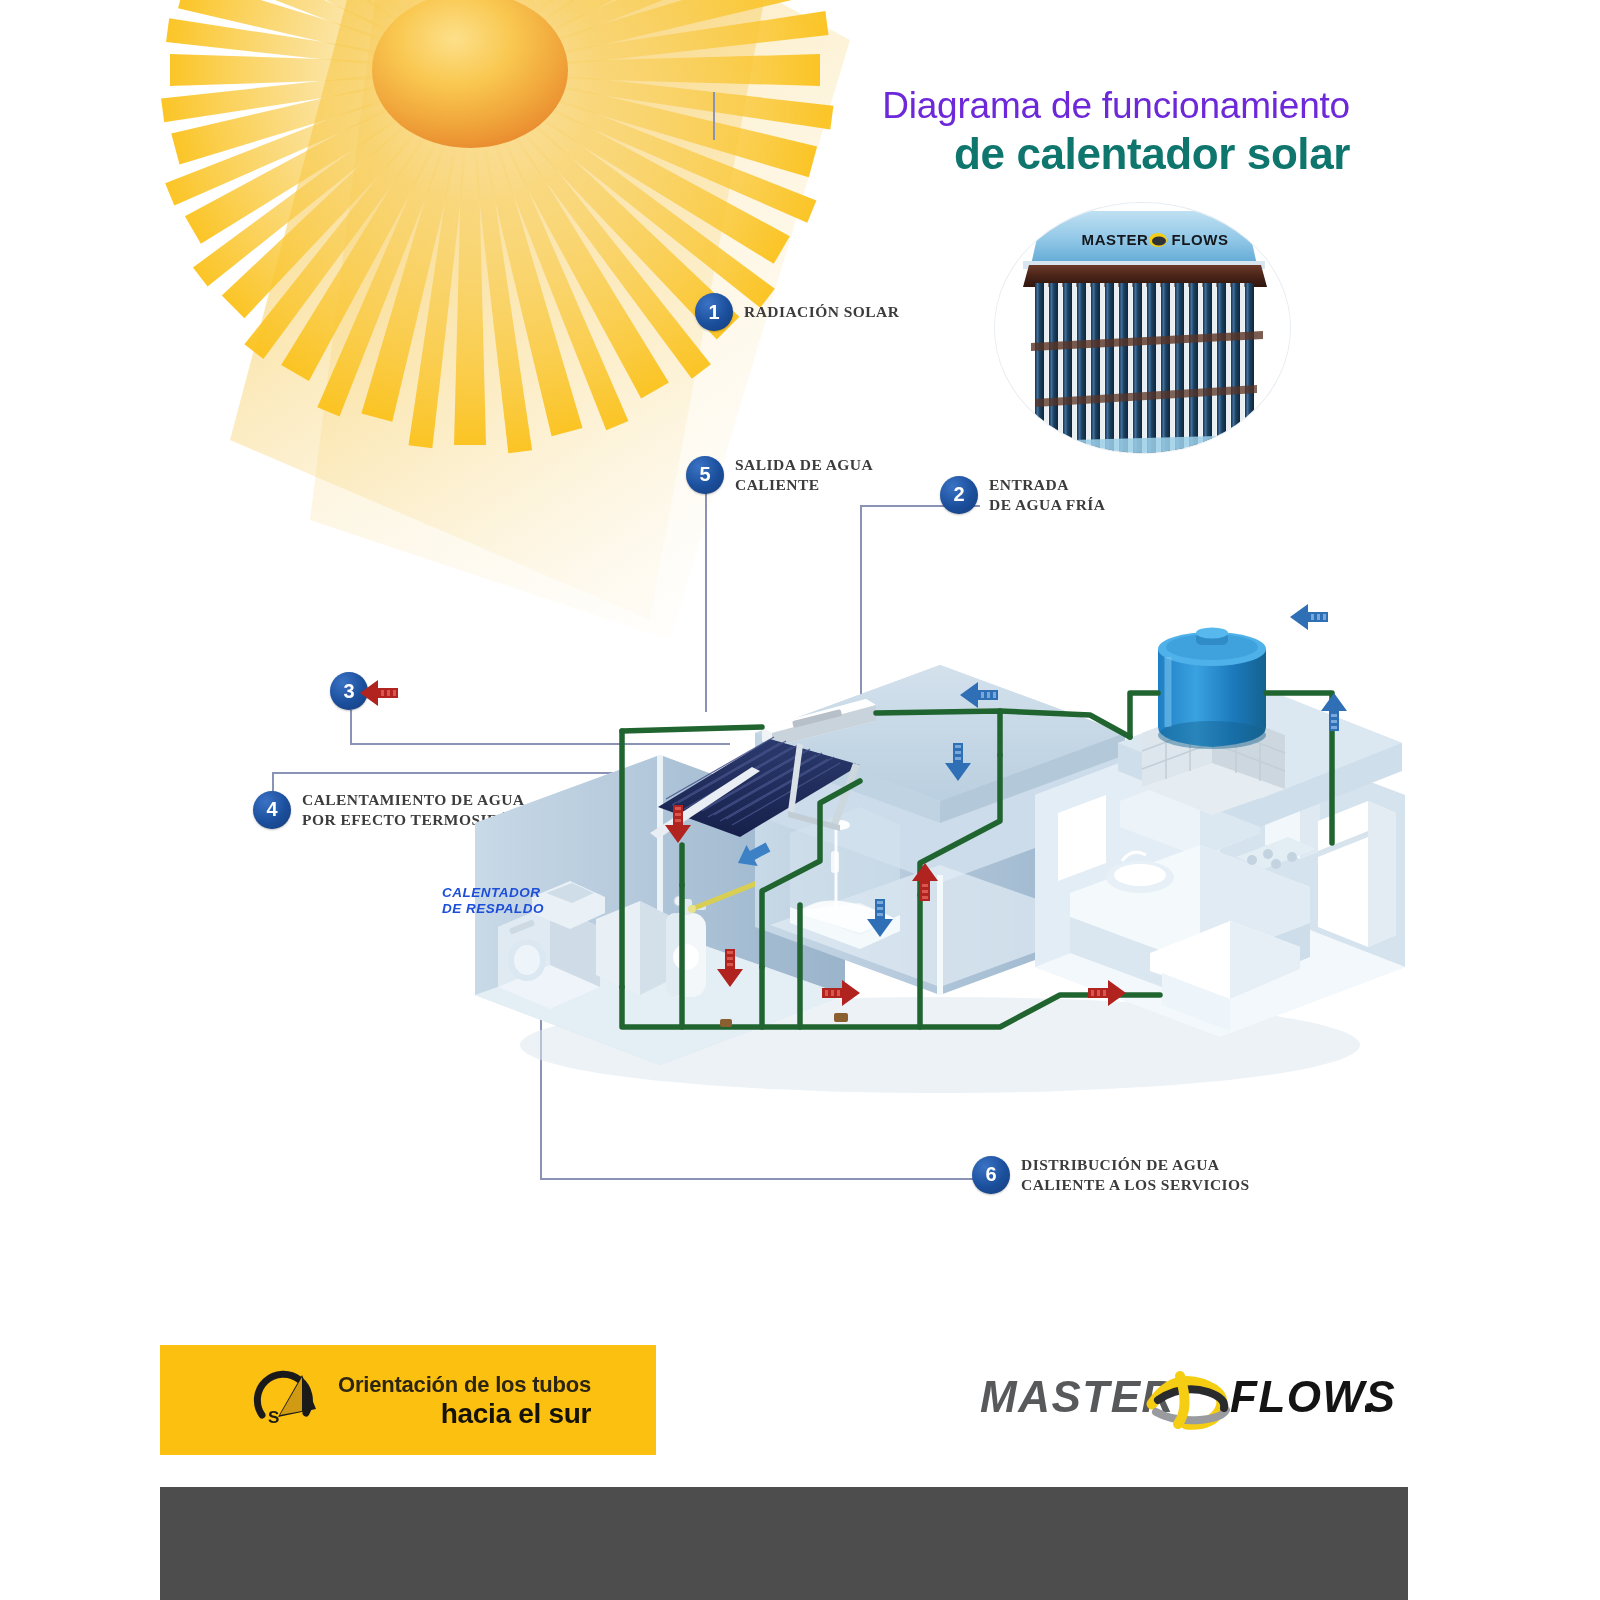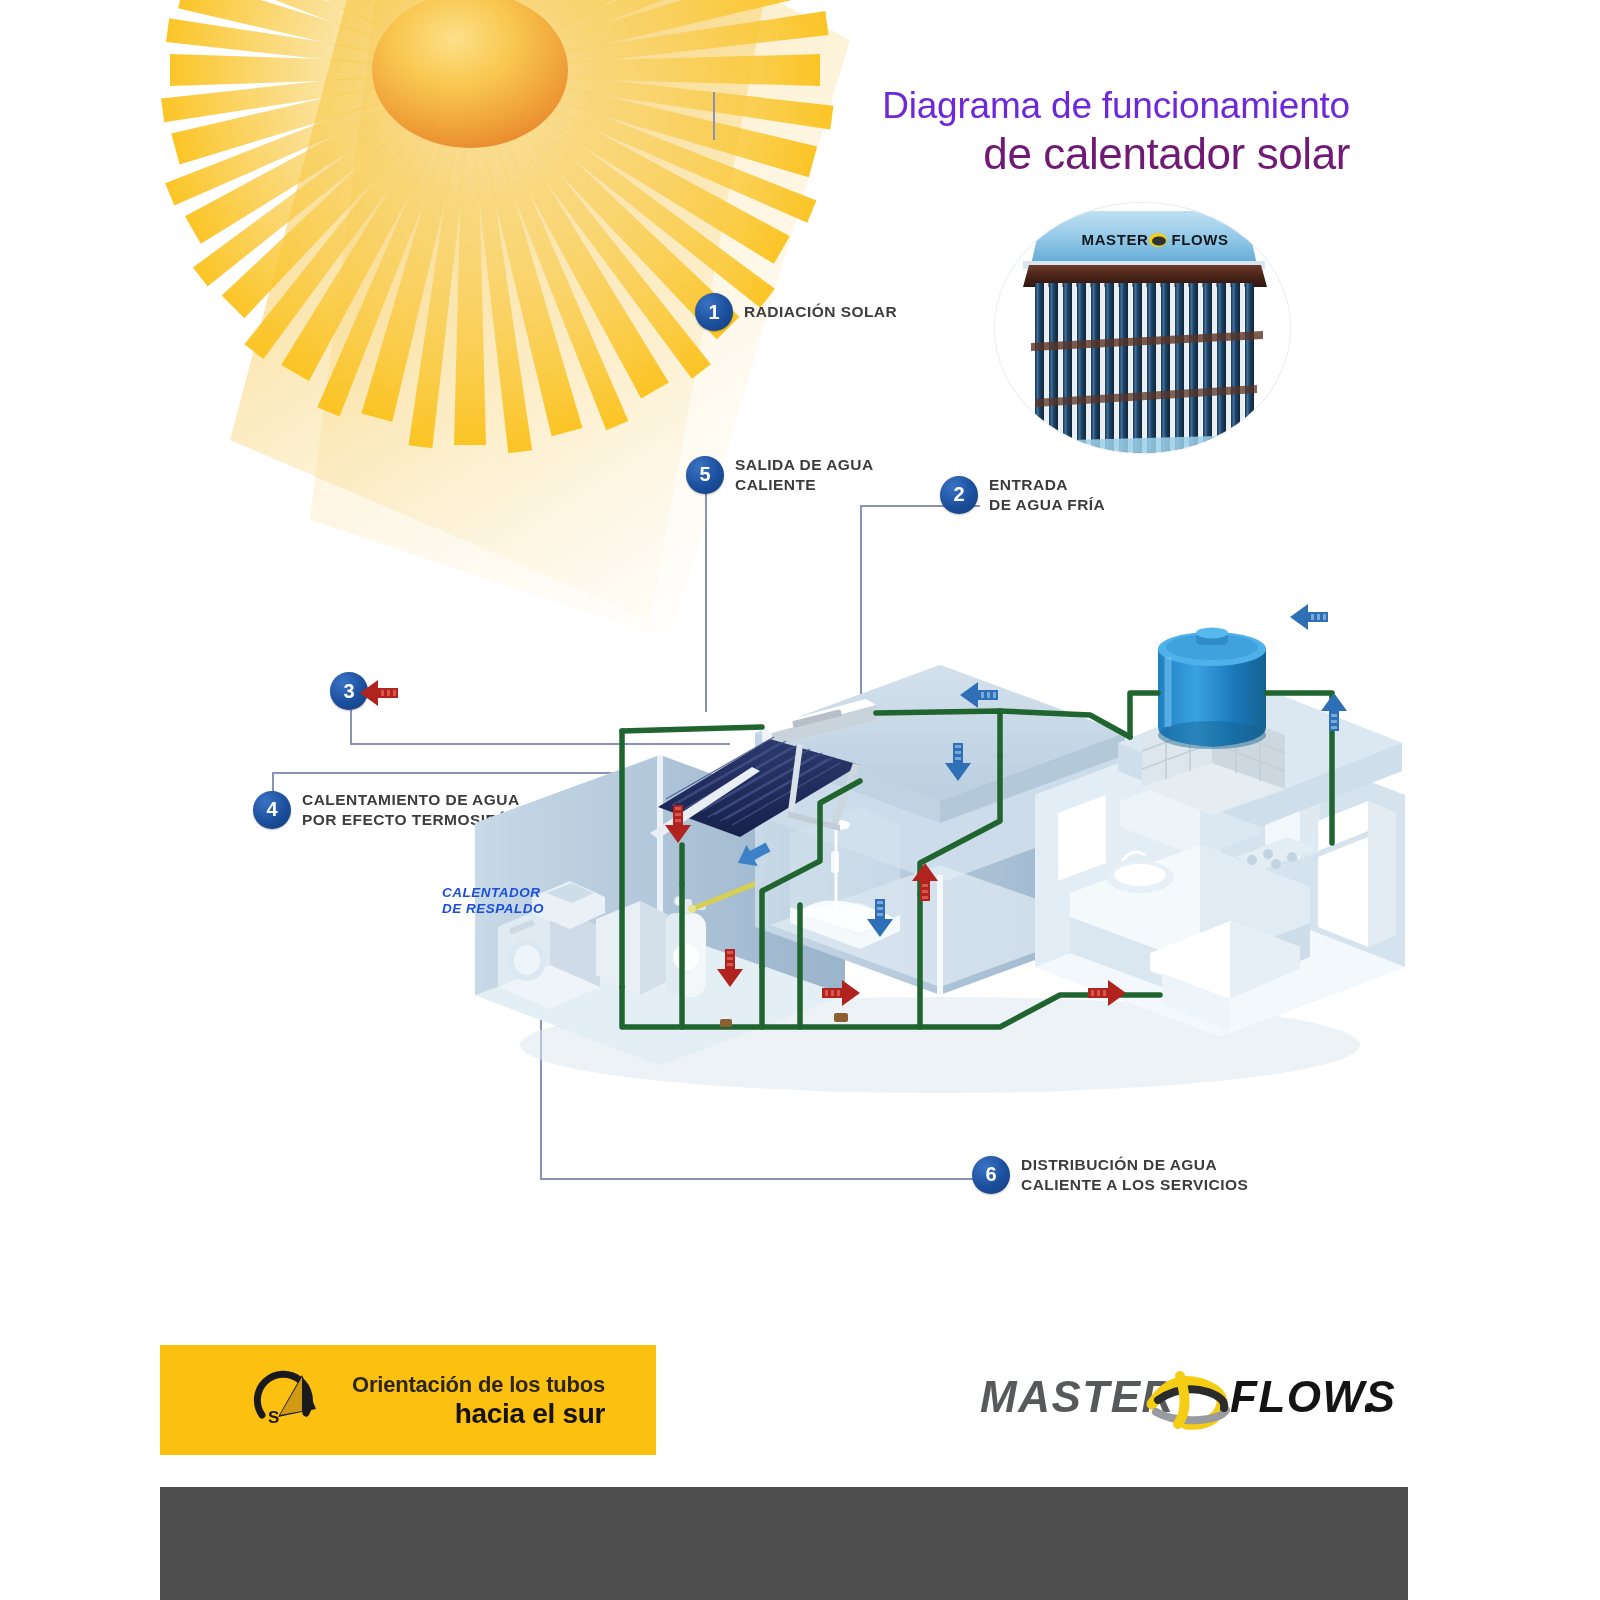--- a/index.html
+++ b/index.html
@@ -9,47 +9,47 @@
   
   .sheet { position:absolute; left:160px; top:0; width:1248px; height:1455px; background:#ffffff; overflow:hidden; }
 
   
   .sunwrap { position:absolute; left:-10px; top:-250px; width:640px; height:640px; }
   .beam { position:absolute; left:-10px; top:-260px; width:1000px; height:900px; }
 
   
   .title-block { position:absolute; left:470px; top:85px; width:720px; text-align:right; }
   .title-1 { font-size:37px; font-weight:400; color:#6d28d9; letter-spacing:-0.2px; line-height:1.12; white-space:nowrap; }
-  .title-2 { font-size:44px; font-weight:400; color:#701a75; letter-spacing:-0.4px; line-height:1.12; white-space:nowrap; margin-top:3px;}
+  .title-2 { font-size:44px; font-weight:700; color:#0f766e; letter-spacing:-0.4px; line-height:1.12; white-space:nowrap; margin-top:3px;}
 
   
   .prodcircle { position:absolute; left:835px; top:203px; width:295px; height:250px; border-radius:50%;
                 overflow:hidden; background:#f4f8fb; box-shadow:0 0 0 1px #e6ecf1; }
 
   
   .callout { position:absolute; display:flex; align-items:center; gap:11px; }
   .bullet { width:38px; height:38px; border-radius:50%; background:#1b4f9c;
             background-image:radial-gradient(circle at 34% 28%, #3a72c4 0%, #1b4f9c 55%, #143c7b 100%);
             color:#fff; font-size:20px; font-weight:700; display:flex; align-items:center; justify-content:center;
             flex:0 0 38px; box-shadow:0 1px 2px rgba(0,0,0,.25); }
-  .co-text { font-size:15.5px; font-weight:700; color:#3c3c3c; letter-spacing:.45px; line-height:1.28; white-space:pre-line; }
+  .co-text { font-size:15.5px; font-weight:700; color:#3c3c3c; letter-spacing:.45px; line-height:1.28; white-space:pre-line;font-family:Liberation Serif, serif; }
   .lead-v { position:absolute; width:2px; background:#8a93b5; }
   .lead-h { position:absolute; height:2px; background:#8a93b5; }
 
   
   .house { position:absolute; left:140px; top:575px; width:1120px; height:520px; }
 
   .hvlabel { position:absolute; font-size:13.5px; font-weight:700; font-style:italic; color:#1d4ed8;
              letter-spacing:.5px; line-height:1.2; white-space:pre-line; text-align:left; }
 
   
   .banner { position:absolute; left:0px; top:1345px; width:496px; height:112px; background:#fcc010;
             display:flex; align-items:center; gap:16px; padding-left:86px; }
   .banner-text { line-height:1.12; }
-  .bt1 { font-size:22px; font-weight:700; color:#2b2512; letter-spacing:-.2px;margin-left:14px; }
+  .bt1 { font-size:22px; font-weight:700; color:#2b2512; letter-spacing:-.2px; }
   .bt2 { font-size:28px; font-weight:700; color:#151208; letter-spacing:-.3px; text-align:right; }
 
   
   .mflogo { position:absolute; left:820px; top:1350px; width:400px; height:100px; }
 
   
   .darkbar { position:absolute; left:160px; top:1487px; width:1248px; height:113px; background:#4d4d4d; }
 
   svg { display:block; overflow:visible; }
 </style>

